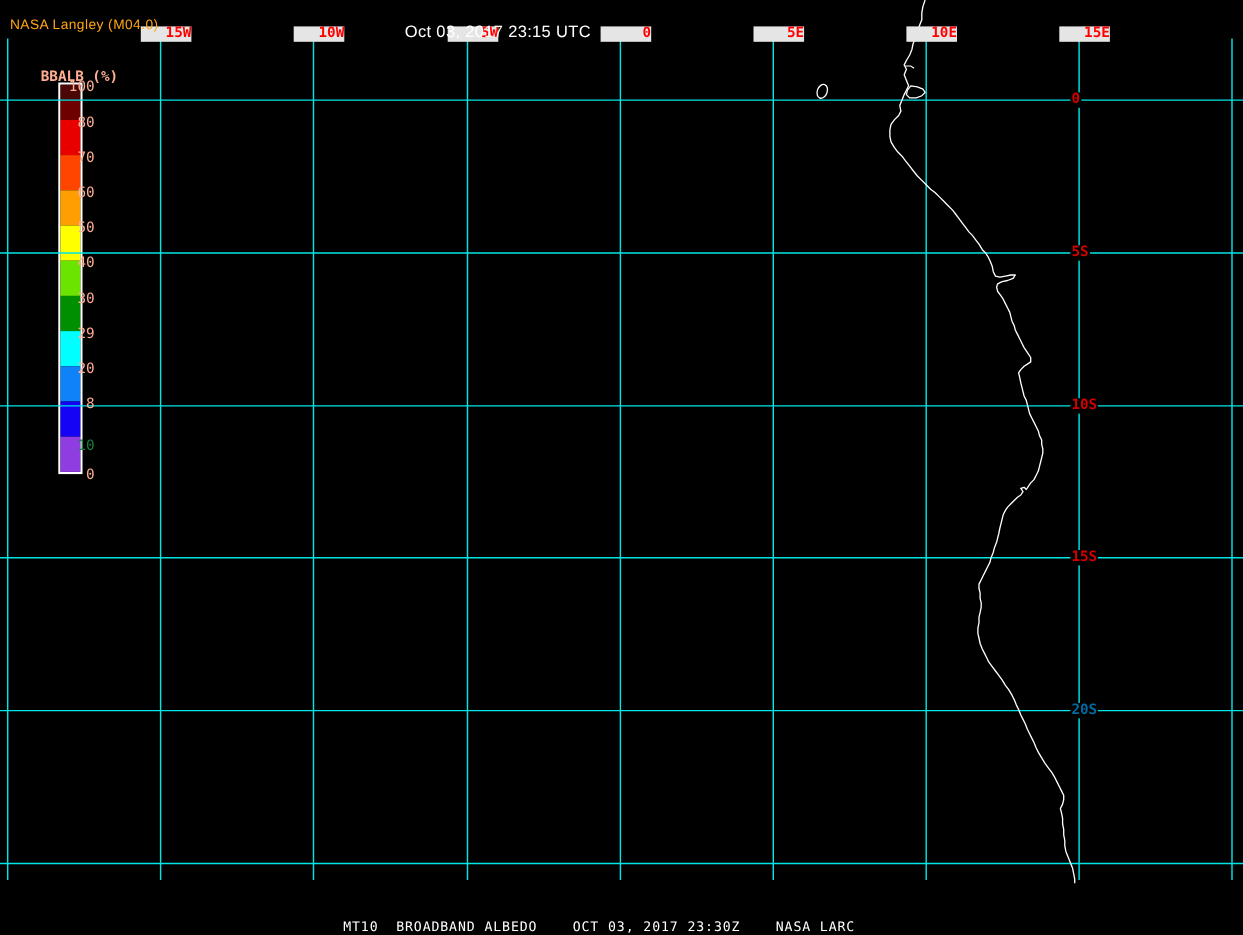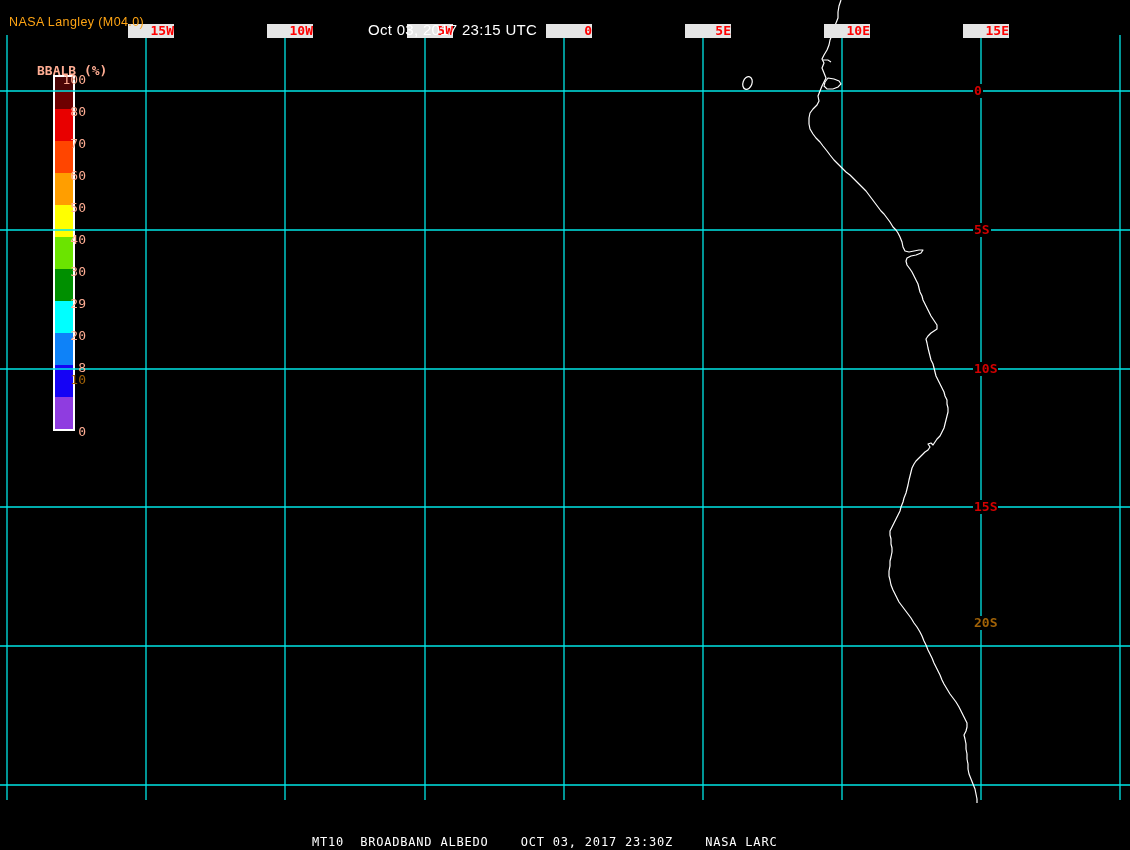--- a/index.html
+++ b/index.html
@@ -79,21 +79,21 @@
       <div class="cb-tick" style="top: 73px; color: rgb(255, 173, 147);">100</div>
       <div class="cb-tick" style="top: 105px; color: rgb(255, 173, 147);">80</div>
       <div class="cb-tick" style="top: 137px; color: rgb(255, 173, 147);">70</div>
       <div class="cb-tick" style="top: 169px; color: rgb(255, 173, 147);">60</div>
       <div class="cb-tick" style="top: 201px; color: rgb(255, 173, 147);">50</div>
       <div class="cb-tick" style="top: 233px; color: rgb(255, 173, 147);">40</div>
       <div class="cb-tick" style="top: 265px; color: rgb(255, 173, 147);">30</div>
       <div class="cb-tick" style="top: 297px; color: rgb(255, 173, 147);">29</div>
       <div class="cb-tick" style="top: 329px; color: rgb(255, 173, 147);">20</div>
       <div class="cb-tick" style="top: 361px; color: rgb(255, 173, 147);">8</div>
-      <div class="cb-tick" style="top: 373px; color: #a16207;">10</div>
+      <div class="cb-tick" style="top: 399px; color: #15803d;">10</div>
       <div class="cb-tick" style="top: 425px; color: rgb(255, 173, 147);">0</div>
     </div>
 
   <svg id="grid-svg" width="1130" height="850">
     <g id="lat-lines">
         <line x1="0" y1="91" x2="1130" y2="91" stroke="#00E6E6" stroke-width="1.3"></line>
         <line x1="0" y1="230" x2="1130" y2="230" stroke="#00E6E6" stroke-width="1.3"></line>
         <line x1="0" y1="369" x2="1130" y2="369" stroke="#00E6E6" stroke-width="1.3"></line>
         <line x1="0" y1="507" x2="1130" y2="507" stroke="#00E6E6" stroke-width="1.3"></line>
         <line x1="0" y1="646" x2="1130" y2="646" stroke="#00E6E6" stroke-width="1.3"></line>
@@ -125,21 +125,21 @@
       <div class="lon-label" style="left: 546px; color: rgb(255, 0, 0);">0</div>
       <div class="lon-label" style="left: 685px; color: rgb(255, 0, 0);">5E</div>
       <div class="lon-label" style="left: 824px; color: rgb(255, 0, 0);">10E</div>
       <div class="lon-label" style="left: 963px; color: rgb(255, 0, 0);">15E</div>
     </div>
   <div id="lat-labels">
       <div class="lat-label" style="top: 84px; color: rgb(212, 0, 0);">0</div>
       <div class="lat-label" style="top: 223px; color: rgb(212, 0, 0);">5S</div>
       <div class="lat-label" style="top: 362px; color: rgb(212, 0, 0);">10S</div>
       <div class="lat-label" style="top: 500px; color: rgb(212, 0, 0);">15S</div>
-      <div class="lat-label" style="top: 616px; color: #a16207;">20S</div>
+      <div class="lat-label" style="top: 639px; color: #0369a1;">20S</div>
     </div>
 
   <div class="credit" style="color: rgb(255, 165, 20);">NASA Langley (M04.0)</div>
   <div class="datetime">Oct 03, 2017 23:15 UTC</div>
 
   <div class="footer">MT10  BROADBAND ALBEDO    OCT 03, 2017 23:30Z    NASA LARC</div>
 
 </div>
 
 </body></html>

